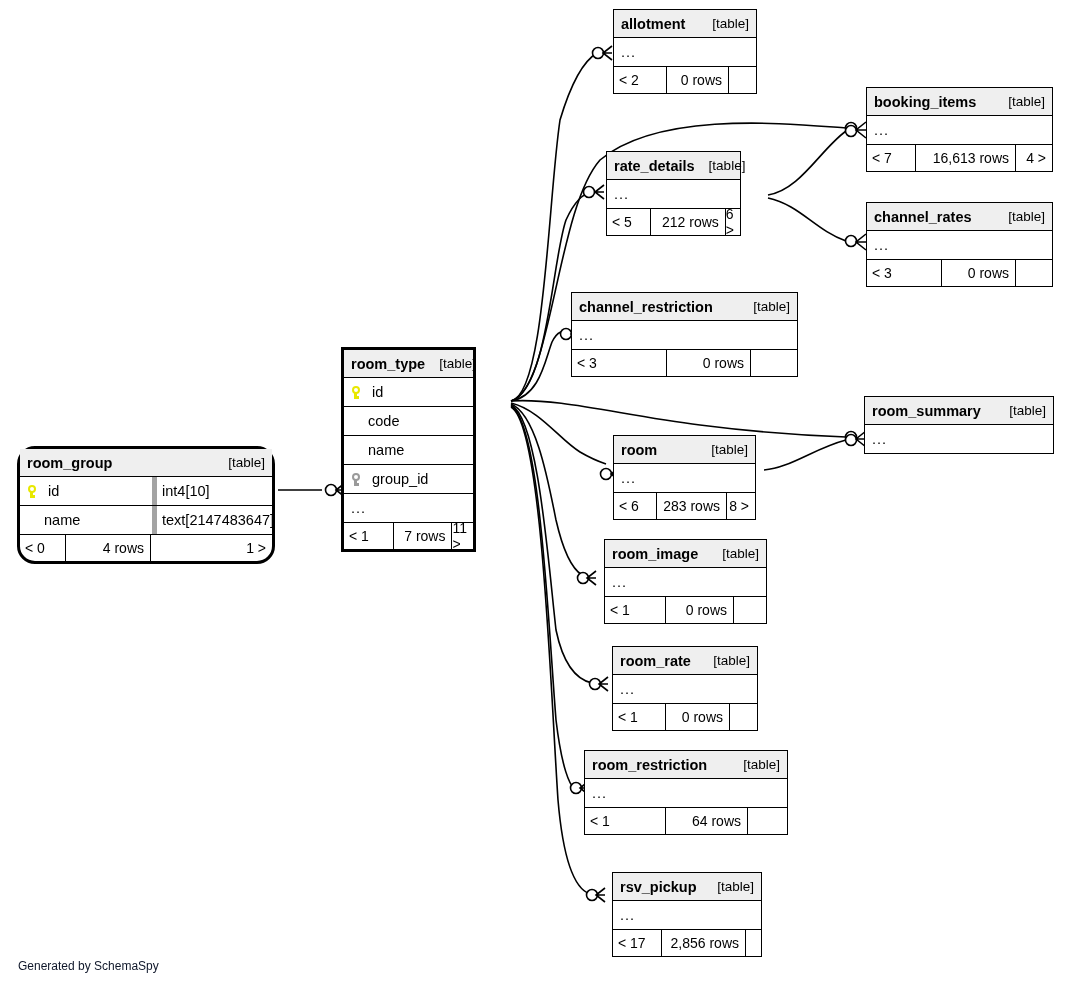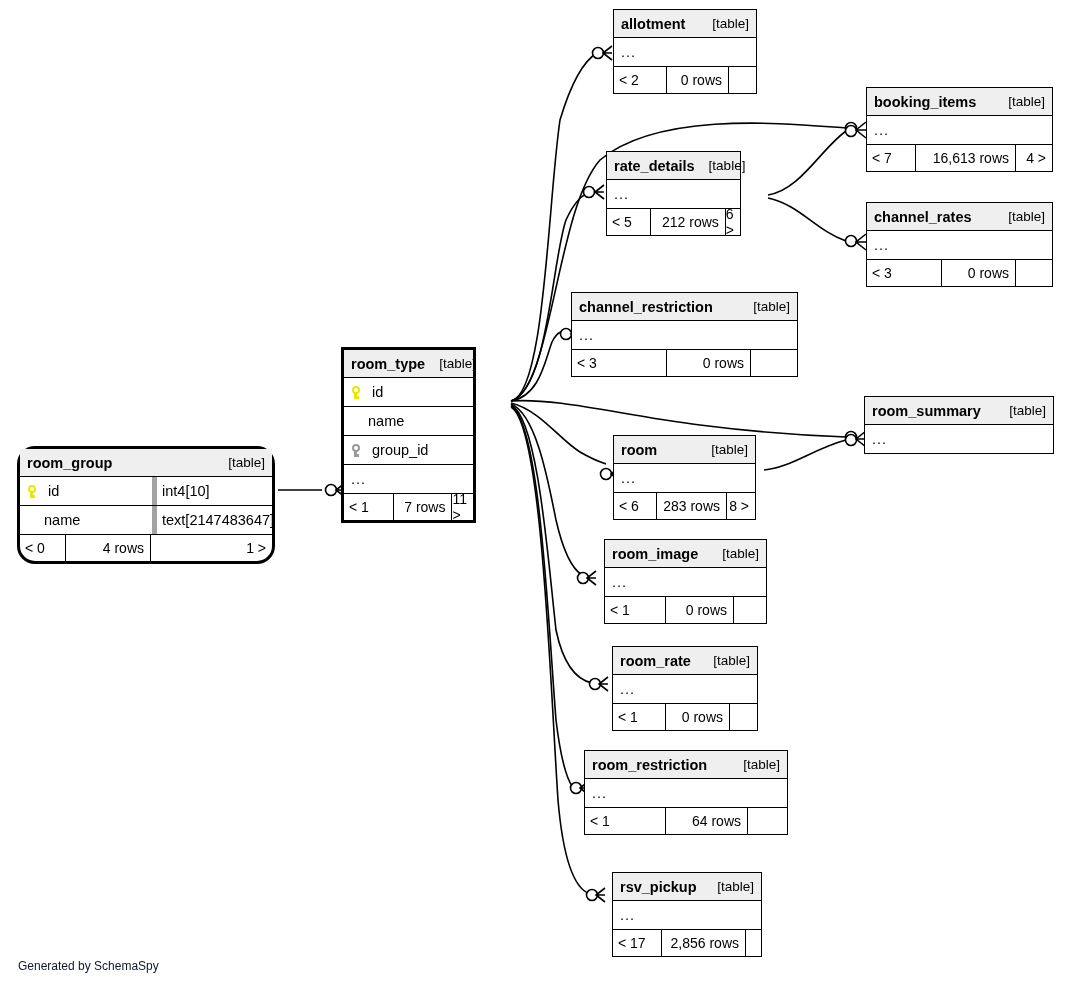--- a/index.html
+++ b/index.html
@@ -193,20 +193,23 @@
       <span class="keycell">
           <span class="key pk">
             <i class="head"></i>
             <i class="shaft"></i>
             <i class="tooth"></i>
           </span>
         </span>
       <span class="cname">id</span>
     </div>
     <div class="row colrow indent">
+      <span class="cname">code</span>
+    </div>
+    <div class="row colrow indent">
       <span class="cname">name</span>
     </div>
     <div class="row colrow">
       <span class="keycell">
           <span class="key fk">
             <i class="head"></i>
             <i class="shaft"></i>
             <i class="tooth"></i>
           </span>
         </span>

